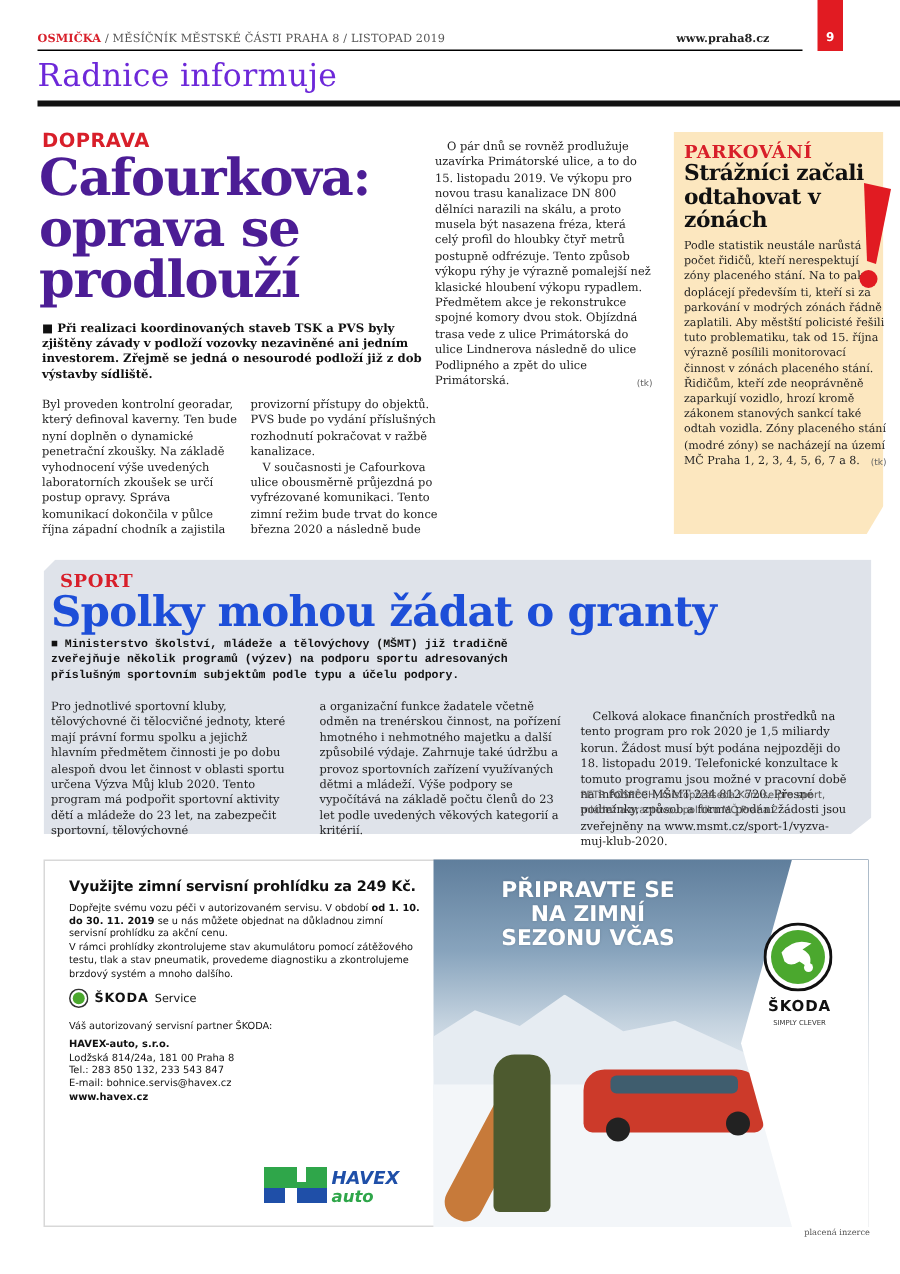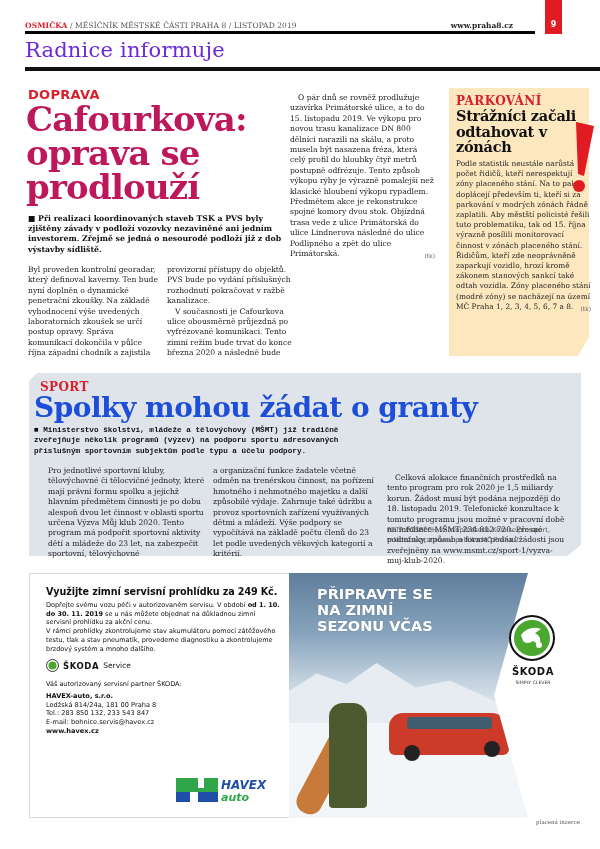--- a/index.html
+++ b/index.html
@@ -1,31 +1,31 @@
 <!DOCTYPE html>
 <html><head>
 <meta charset="utf-8">
 <style>
   * { box-sizing: border-box; margin: 0; padding: 0; }
   html, body { width: 600px; height: 849px; background: #ffffff; overflow: hidden; }
   body { position: relative; font-family: "DejaVu Serif", serif; color: #1a1a1a; }
 
   
-  .masthead { position: absolute; left: 25px; top: 18px; width: 510px; height: 16px; border-bottom: 3px solid #000000; }
+  .masthead { position: absolute; left: 25px; top: 18px; width: 510px; height: 16px; border-bottom: 1px solid #000000; }
   .masthead .left { position: absolute; left: 0; top: 3px; font-family: "DejaVu Serif", serif; font-size: 7.5px; color: #555; letter-spacing: 0.1px; }
   .masthead .brand { color: #d81f2a; font-weight: bold; }
   .masthead .url { position: absolute; right: 22px; top: 3px; font-size: 7.5px; font-weight: bold; color: #222; }
   .page-tab { position: absolute; left: 545px; top: 0; width: 17px; height: 34px; background: #e11b22; color: #fff; font-family: "DejaVu Sans", sans-serif; font-weight: bold; font-size: 8px; text-align: center; padding-top: 20px; }
   .section-title { position: absolute; left: 25px; top: 38px; font-family: "DejaVu Serif", serif; font-size: 21px; color: #6d28d9; letter-spacing: 0.2px; }
   .section-rule { position: absolute; left: 25px; top: 67px; width: 575px; height: 4px; background: #111; }
 
   
   .kicker { font-family: "DejaVu Sans", sans-serif; font-weight: bold; color: #d81f2a; }
   .doprava-kicker { position: absolute; left: 28px; top: 87px; font-size: 13px; letter-spacing: 0.3px; }
-  .doprava-headline { position: absolute; left: 26px; top: 102px; width: 260px; font-family: "DejaVu Serif", serif; font-weight: bold; font-size: 34px; line-height: 34px; color: #be185d; letter-spacing: -0.8px; }
+  .doprava-headline { position: absolute; left: 26px; top: 102px; width: 260px; font-family: "DejaVu Serif", serif; font-weight: bold; font-size: 34px; line-height: 34px; color: #4c1d95; letter-spacing: -0.8px; }
   .doprava-lead { position: absolute; left: 28px; top: 214px; width: 255px; font-family: "DejaVu Serif", serif; font-weight: bold; font-size: 7.8px; line-height: 10.2px; color: #111; }
   .body-text { font-family: "DejaVu Serif", serif; font-size: 7.6px; line-height: 10.4px; color: #222; }
   .col { position: absolute; }
   .doprava-col1 { left: 28px; top: 265px; width: 130px; }
   .doprava-col2 { left: 167px; top: 265px; width: 125px; }
   .doprava-col3 { left: 290px; top: 93px; width: 145px; }
   .indent { text-indent: 8px; }
   .sig { float: right; font-family: "DejaVu Sans", sans-serif; font-size: 6px; color: #666; margin-top: 2px; }
 
   
@@ -33,21 +33,21 @@
   .park-kicker { position: absolute; left: 456px; top: 94px; font-family: "DejaVu Serif", serif; font-weight: bold; color: #d81f2a; font-size: 12px; letter-spacing: 0.4px; }
   .park-headline { position: absolute; left: 456px; top: 108px; width: 135px; font-family: "DejaVu Serif", serif; font-weight: bold; font-size: 14.5px; line-height: 15.5px; color: #111; letter-spacing: -0.3px; }
   .park-text { position: absolute; left: 456px; top: 159px; width: 135px; font-size: 7.4px; line-height: 10.2px; }
   .exclaim { position: absolute; left: 570px; top: 122px; width: 24px; height: 72px; }
 
   
   .sport-box { position: absolute; left: 29px; top: 373px; width: 552px; height: 183px; background: #dfe3ea; clip-path: polygon(8px 0, 100% 0, 100% 94%, 97.5% 100%, 0 100%, 0 8px); }
   .sport-kicker { position: absolute; left: 40px; top: 380px; font-family: "DejaVu Serif", serif; font-weight: bold; color: #d81f2a; font-size: 12px; letter-spacing: 0.4px; }
   .sport-headline { position: absolute; left: 34px; top: 393px; width: 560px; font-family: "DejaVu Serif", serif; font-weight: bold; font-size: 28px; line-height: 30px; color: #1d4ed8; letter-spacing: -0.5px; white-space: nowrap; }
   .sport-lead { position: absolute; left: 34px; top: 425px; width: 340px; font-family: Liberation Mono, monospace; font-weight: bold; font-size: 7.7px; line-height: 10.4px; color: #111; }
-  .sport-col1 { left: 48px; top: 466px; width: 160px; }
+  .sport-col1 { left: 34px; top: 466px; width: 160px; }
   .sport-col2 { left: 213px; top: 466px; width: 165px; }
   .sport-col3 { left: 387px; top: 425px; width: 180px; margin-top: 48px; }
   .sport-sig { position: absolute; left: 387px; top: 526px; width: 180px; font-family: "DejaVu Sans", sans-serif; font-size: 6.6px; line-height: 9.8px; color: #555; }
 
   
   .ad-frame { position: absolute; left: 29px; top: 573px; width: 550px; height: 245px; border: 1px solid #d8d8d8; background: #fff; }
   .ad-left { position: absolute; left: 46px; top: 586px; width: 235px; font-family: "DejaVu Sans", sans-serif; color: #111; }
   .ad-title { font-weight: bold; font-size: 9.6px; margin-bottom: 4px; letter-spacing: -0.1px; }
   .ad-p { font-size: 6.5px; line-height: 8.7px; margin-bottom: 4px; }
   .ad-p b { font-weight: bold; }
@@ -64,21 +64,21 @@
   .ad-photo { position: absolute; left: 289px; top: 573px; width: 290px; height: 245px; overflow: hidden;
     background: linear-gradient(180deg, #5f7e9c 0%, #88a4bd 25%, #c6d4e0 45%, #e9eef3 60%, #f4f6f8 100%); }
   .ad-photo .mountain { position: absolute; left: 0; top: 90px; width: 230px; height: 70px; background: #e6ecf2; clip-path: polygon(0 40%, 12% 15%, 25% 30%, 38% 0, 55% 35%, 70% 25%, 100% 70%, 100% 100%, 0 100%); }
   .ad-photo .snow { position: absolute; left: 0; top: 150px; width: 290px; height: 95px; background: #f3f6f9; }
   .ad-photo .car { position: absolute; left: 100px; top: 140px; width: 120px; height: 42px; background: #cc3a2a; border-radius: 14px 18px 6px 6px; }
   .ad-photo .car-win { position: absolute; left: 118px; top: 144px; width: 85px; height: 12px; background: #3f5d6e; border-radius: 4px; }
   .ad-photo .wheel { position: absolute; width: 16px; height: 16px; border-radius: 50%; background: #222; }
   .ad-photo .person { position: absolute; left: 40px; top: 130px; width: 38px; height: 105px; background: #4d5a2f; border-radius: 14px 14px 4px 4px; }
   .ad-photo .board { position: absolute; left: 24px; top: 150px; width: 26px; height: 95px; background: #c77a3a; border-radius: 12px; transform: rotate(28deg); }
   .ad-photo .panel { position: absolute; left: 205px; top: 0; width: 85px; height: 245px; background: #ffffff; clip-path: polygon(40% 0, 100% 0, 100% 100%, 40% 100%, 0 50%); }
-  .ad-headline { position: absolute; left: 317px; top: 586px; font-family: "DejaVu Sans", sans-serif; font-weight: bold; color: #fff; font-size: 14.5px; line-height: 16px; text-align: left; width: 150px; text-shadow: 0 0 2px rgba(0,0,0,0.15); }
+  .ad-headline { position: absolute; left: 317px; top: 586px; font-family: "DejaVu Sans", sans-serif; font-weight: bold; color: #fff; font-size: 14.5px; line-height: 16px; text-align: center; width: 150px; text-shadow: 0 0 2px rgba(0,0,0,0.15); }
   .skoda-logo { position: absolute; left: 509px; top: 615px; width: 46px; height: 46px; }
   .skoda-word { position: absolute; left: 498px; top: 666px; width: 70px; text-align: center; font-family: "DejaVu Sans", sans-serif; font-weight: bold; font-size: 10px; letter-spacing: 0.6px; color: #111; }
   .skoda-tag { position: absolute; left: 498px; top: 680px; width: 70px; text-align: center; font-family: "DejaVu Sans", sans-serif; font-size: 4.6px; color: #333; }
   .paid { position: absolute; right: 20px; top: 819px; font-family: "DejaVu Serif", serif; font-size: 5.5px; color: #555; }
 </style>
 </head>
 <body>
 
 <div class="masthead">
   <div class="left">

